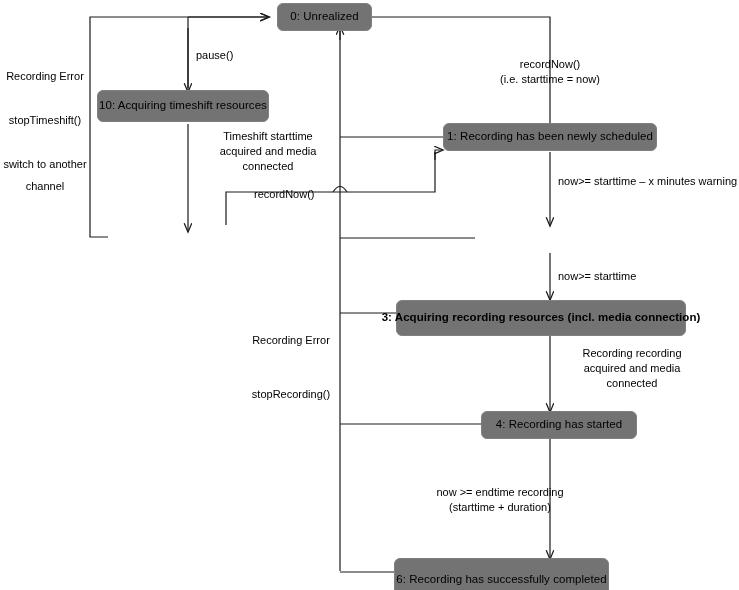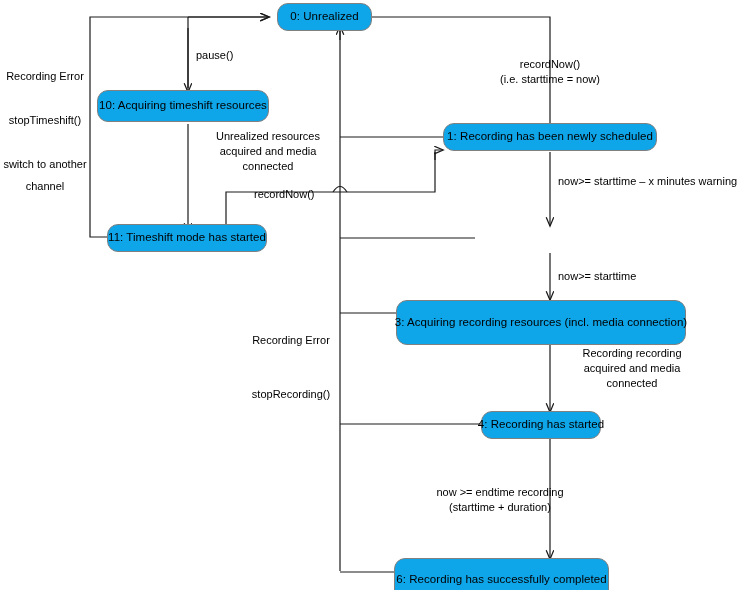--- a/index.html
+++ b/index.html
@@ -20,22 +20,22 @@
     position: absolute;
     left: 0;
     top: 0;
     width: 739px;
     height: 590px;
   }
   .state-node {
     position: absolute;
     box-sizing: border-box;
     border: 1.3px solid #808080;
-    border-radius: 11px;
-    background: #0ea5e9;
+    border-radius: 6px;
+    background: #737373;
     color: #000000;
     font-size: 11.5px;
     line-height: 1;
     display: flex;
     align-items: center;
     justify-content: center;
     white-space: nowrap;
     letter-spacing: 0.05px;
     z-index: 5;
   }
@@ -101,44 +101,41 @@
   </svg>
 
   <div class="state-node" style="left:277px; top:3px; width:95px; height:28px;">
     <span>0: Unrealized</span>
   </div>
 
   <div class="state-node" style="left:97px; top:90px; width:172px; height:32px;">
     <span>10: Acquiring timeshift resources</span>
   </div>
 
-  <div class="state-node" style="left:107px; top:224px; width:160px; height:28px;">
-    <span>11: Timeshift mode has started</span>
-  </div>
 
   <div class="state-node" style="left:443px; top:123px; width:214px; height:28px;justify-content:center;">
     <span>1: Recording has been newly scheduled</span>
   </div>
 
 
-  <div class="state-node" style="left:396px; top:300px; width:290px; height:45px;">
+  <div class="state-node" style="left:396px; top:300px; width:290px; height:36px;font-weight:bold;">
     <span>3: Acquiring recording resources (incl. media connection)</span>
   </div>
 
-  <div class="state-node" style="left:481px; top:411px; width:120px; height:28px;">
+  <div class="state-node" style="left:481px; top:411px; width:156px; height:28px;">
     <span>4: Recording has started</span>
   </div>
 
   <div class="state-node" style="left:394px; top:558px; width:215px; height:44px;">
     <span>6: Recording has successfully completed</span>
   </div>
 
   <div class="edge-label left" style="left:196px; top:48px;">pause()</div>
 
-  <div class="edge-label center" style="left:188px; top:129px; width:160px; text-align:center;">Unrealized resources
+  <div class="edge-label center" style="left:188px; top:129px; width:160px; text-align:center;">Timeshift starttime
 acquired and media
 connected</div>
 
   <div class="edge-label left" style="left:254px; top:187px;">recordNow()</div>
 
   <div class="edge-label center" style="left:2px; top:65px; width:86px; line-height:22px;">Recording Error
 
 stopTimeshift()
 
 switch to another

